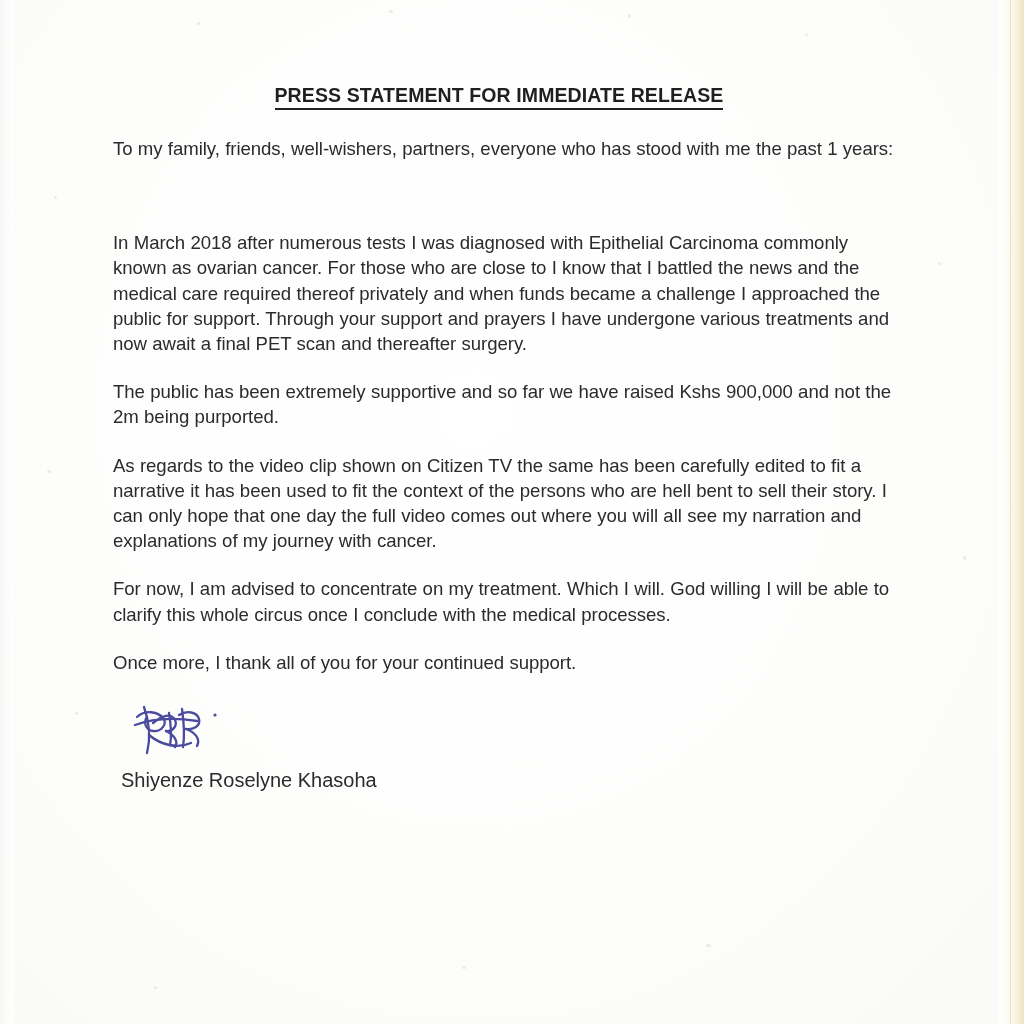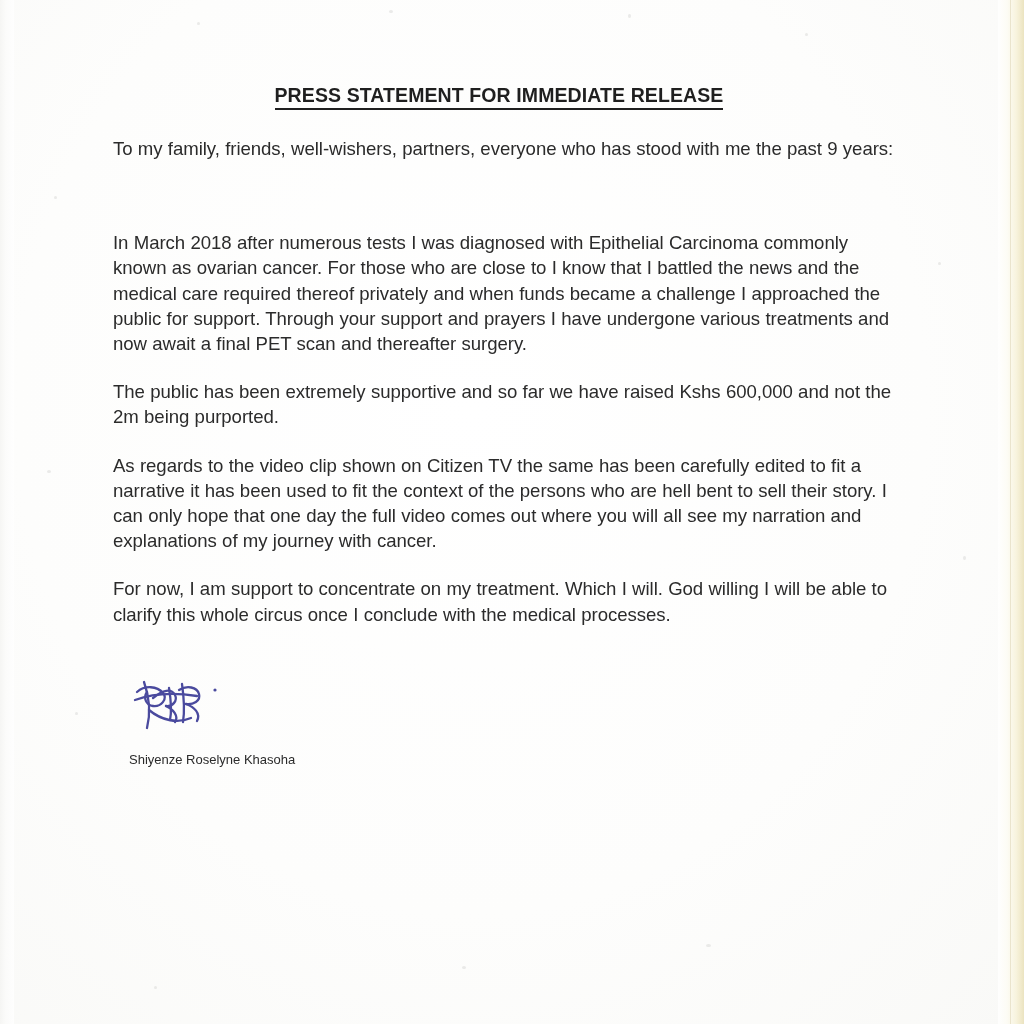--- a/index.html
+++ b/index.html
@@ -99,23 +99,23 @@
   .gap-para  { height: 23px; }
 
   .sig-block { margin-top: 26px; }
 
   .signature {
     margin-left: 14px;
     height: 56px;
     width: 110px;
   }
   .sig-name {
-    font-size: 13px;
+    font-size: 20px;
     color: #2b2b2b;
-    margin: 16px;
+    margin: 8px;
     padding-top: 4px;
   }
 
   
   .speck {
     position: absolute;
     background: #d8d8d6;
     border-radius: 50%;
     opacity: 0.5;
   }
@@ -144,39 +144,40 @@
   <div class="speck" style="left:154px;  top:986px; width:3px; height:3px;"></div>
   <div class="speck" style="left:706px;  top:944px; width:5px; height:3px;"></div>
 
   <div class="content">
 
     <h1 class="doc-title">
       <span>PRESS STATEMENT FOR IMMEDIATE RELEASE</span>
     </h1>
 
     <div class="gap-title"></div>
-    <p class="para">To my family, friends, well-wishers, partners, everyone who has stood with me the past 9 years:</p>
+    <p class="para">To my family, friends, well-wishers, partners, everyone who has stood with me the past 1 years:</p>
 
     <div class="gap-para"></div>
 
     <div class="gap-para"></div>
 
     <div class="gap-para"></div>
     <p class="para">In March 2018 after numerous tests I was diagnosed with Epithelial Carcinoma commonly known as ovarian cancer.  For those who are close to I know that I battled the news and the medical care required thereof privately and when funds became a challenge I approached the public for support. Through your support and prayers I have undergone various treatments and now await a final PET scan and thereafter surgery.</p>
 
     <div class="gap-para"></div>
-    <p class="para">The public has been extremely supportive and so far we have raised Kshs 600,000 and not the 2m being purported.</p>
+    <p class="para">The public has been extremely supportive and so far we have raised Kshs 900,000 and not the 2m being purported.</p>
 
     <div class="gap-para"></div>
     <p class="para">As regards to the video clip shown on Citizen TV the same has been carefully edited to fit a narrative it has been used to fit the context of the persons who are hell bent to sell their story. I can only hope that one day the full video comes out where you will all see my narration and explanations of my journey with cancer.</p>
 
     <div class="gap-para"></div>
-    <p class="para">For now, I am support to concentrate on my treatment. Which I will. God willing I will be able to clarify this whole circus once I conclude with the medical processes.</p>
+    <p class="para">For now, I am advised to concentrate on my treatment. Which I will. God willing I will be able to clarify this whole circus once I conclude with the medical processes.</p>
 
     <div class="gap-para"></div>
+    <p class="para">Once more, I thank all of you for your continued support.</p>
 
     <div class="sig-block">
       <div class="signature">
         <svg viewBox="0 0 110 56" width="110" height="56" aria-hidden="true">
           <g fill="none" stroke="#4a4a9e" stroke-width="2.3" stroke-linecap="round" stroke-linejoin="round">
             <path d="M10 16 C18 9, 30 10, 36 17 C41 23, 34 31, 26 30 C19 29, 16 22, 20 16"></path>
             <path d="M17 6 C22 20, 24 36, 20 52"></path>
             <path d="M26 22 C36 14, 44 12, 48 19 C51 25, 45 31, 39 30"></path>
             <path d="M39 30 C46 33, 52 40, 48 46"></path>
             <path d="M42 12 C44 24, 45 34, 43 44"></path>

